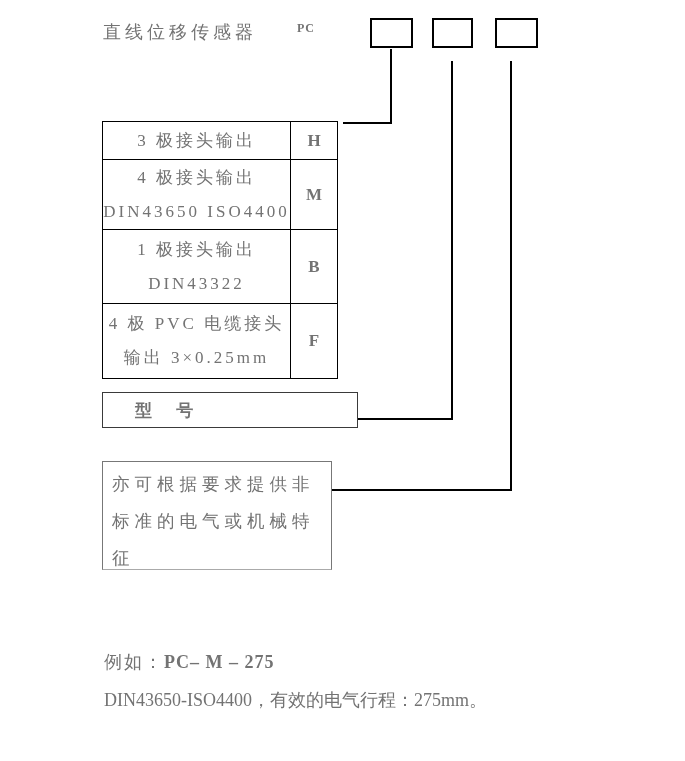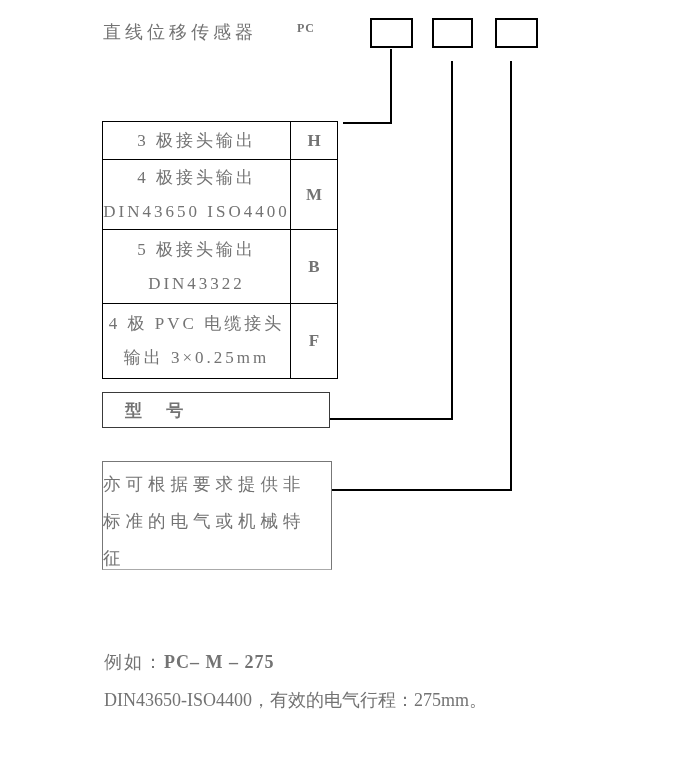--- a/index.html
+++ b/index.html
@@ -54,33 +54,33 @@
     width: 47px; text-align: center;
     font-weight: bold; font-size: 18px; letter-spacing: 0;
   }
   tr.r1 { height: 38px; }
   tr.r2 { height: 70px; }
   tr.r3 { height: 74px; }
   tr.r4 { height: 75px; }
   
   .model-box {
     position: absolute; left: 102px; top: 392px;
-    width: 228px; height: 36px;
+    width: 256px; height: 36px;
     border: 1px solid #3a3a3a; background: #ffffff;
     display: flex; align-items: center;
-    padding-left: 22px;
+    padding-left: 32px;
     font-size: 17px; font-weight: bold; letter-spacing: 10px;
   }
   
   .note-box {
     position: absolute; left: 102px; top: 461px;
     width: 230px; height: 109px;
     border: 1px solid #777777; border-bottom-color: #aaaaaa;
     background: #ffffff;
-    padding: 4px 8px 0 0;
+    padding: 4px 8px 0 9px;
     font-size: 17.5px; line-height: 37px; letter-spacing: 5px;
   }
   
   .example {
     position: absolute; left: 104px; top: 644px;
     font-size: 18px; line-height: 37.5px; white-space: nowrap;
   }
   .example .zh { letter-spacing: 2px; }
   .example .code-bold { font-weight: bold; letter-spacing: 1px; }
 </style>
@@ -112,21 +112,21 @@
     </tr>
     <tr class="r2">
       <td class="desc">
         <div class="ln">4 极接头输出</div>
         <div class="ln">DIN43650 ISO4400</div>
       </td>
       <td class="code">M</td>
     </tr>
     <tr class="r3">
       <td class="desc">
-        <div class="ln">5 极接头输出</div>
+        <div class="ln">1 极接头输出</div>
         <div class="ln">DIN43322</div>
       </td>
       <td class="code">B</td>
     </tr>
     <tr class="r4">
       <td class="desc">
         <div class="ln">4 极 PVC 电缆接头</div>
         <div class="ln">输出 3×0.25mm</div>
       </td>
       <td class="code">F</td>

